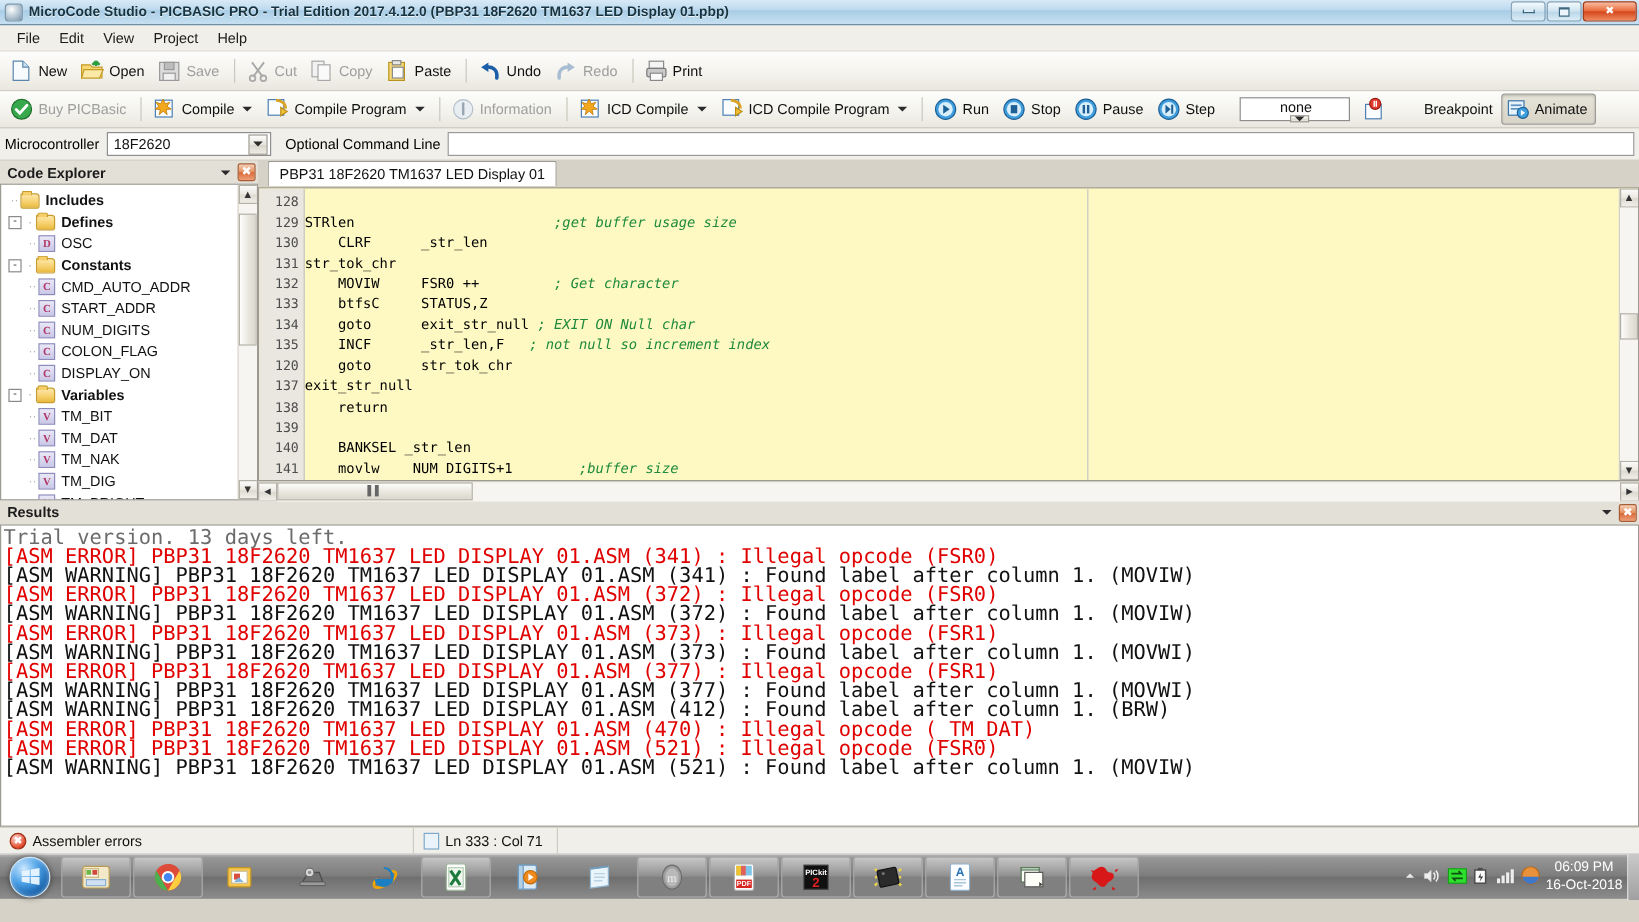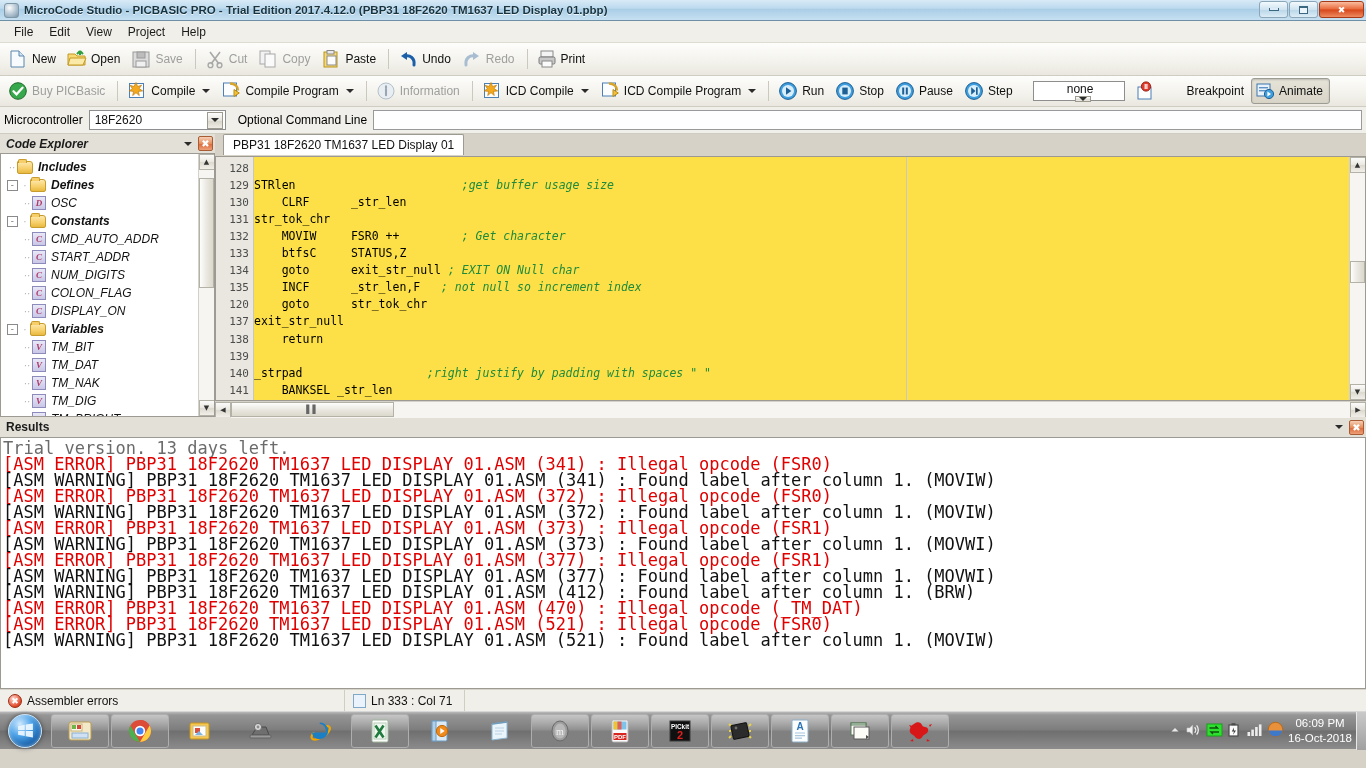--- a/index.html
+++ b/index.html
@@ -116,21 +116,21 @@
   .textfield {
     height: 20px; flex: 1 1 auto;
     border: 1px solid #9a9a9a; background: #fff;
     font-size: 12px; padding: 0 4px; line-height: 18px; color:#111;
   }
 
   
   .work { display: flex; height: 283px; background:#d6d2c8; }
 
   
-  .explorer { width: 215px; display: flex; flex-direction: column; font-style: italic; }
+  .explorer { width: 215px; display: flex; flex-direction: column; }
   .exhdr {
     height: 20px; display:flex; align-items:center;
     padding: 0 2px 0 6px; font-size: 12px; font-weight: bold; color:#1b1b1b;
     background: #e3e0d7;
   }
   .exhdr .sp { flex: 1 1 auto; }
   .pinbtn { width: 14px; height:14px; display:flex; align-items:center; justify-content:center; }
   .xbtn {
     width: 15px; height: 15px; margin-left: 3px;
     background: linear-gradient(180deg,#f6cfb5,#e58e5e 50%,#d9693a 52%,#ef9f78);
@@ -201,21 +201,21 @@
   
   .editorwrap { flex: 1 1 auto; display: flex; flex-direction: column; min-width:0; }
   .tabstrip { height: 23px; display: flex; align-items: center; padding-left: 8px; }
   .tab {
     height: 21px; padding: 0 9px;
     background: #fff; border: 1px solid #9c9a92; border-bottom: none;
     font-size: 12px; color: #111; display: flex; align-items: center;
     border-radius: 2px 2px 0 0;
   }
   .editor {
-    flex: 1 1 auto; background: #fde047; border: 1px solid #9c9a92;
+    flex: 1 1 auto; background: #fef9c3; border: 1px solid #9c9a92;
     display: flex; position: relative; overflow: hidden;
   }
   .gutter {
     width: 38px; background: #e9e7df; border-right: 1px solid #c9c6bb;
     flex: 0 0 auto; padding-top: 3px;
     font-family: "DejaVu Sans Mono", monospace; font-size: 11px; color: #4c4c4c;
     text-align: right;
   }
   .gutter div { height: 17.1px; line-height: 17.1px; padding-right: 4px; }
   .codearea {
@@ -706,21 +706,20 @@
         <div class="codeline"><span>    CLRF      _str_len</span></div>
         <div class="codeline"><span>str_tok_chr</span></div>
         <div class="codeline"><span>    MOVIW     FSR0 ++</span><span class="pad" style="white-space: pre;">         </span><span class="cmt">; Get character</span></div>
         <div class="codeline"><span>    btfsC     STATUS,Z</span></div>
         <div class="codeline"><span>    goto      exit_str_null </span><span class="cmt">; EXIT ON Null char</span></div>
         <div class="codeline"><span>    INCF      _str_len,F   </span><span class="cmt">; not null so increment index</span></div>
         <div class="codeline"><span>    goto      str_tok_chr</span></div>
         <div class="codeline"><span>exit_str_null</span></div>
         <div class="codeline"><span>    return</span></div>
         <div class="codeline"><span></span></div>
-        <div class="codeline"><span>_strpad</span><span class="pad" style="white-space: pre;">                  </span><span class="cmt">;right justify by padding with spaces " "</span></div>
         <div class="codeline"><span>    BANKSEL _str_len</span></div>
         <div class="codeline"><span>    movlw    NUM DIGITS+1</span><span class="pad" style="white-space: pre;">        </span><span class="cmt">;buffer size</span></div>
       </div>
       <div class="vsb">
         <div class="sbbtn">▲</div>
         <div class="sbtrack">
           <div class="sbthumb" style="top:88px;height:22px;"></div>
         </div>
         <div class="sbbtn">▼</div>
       </div>

